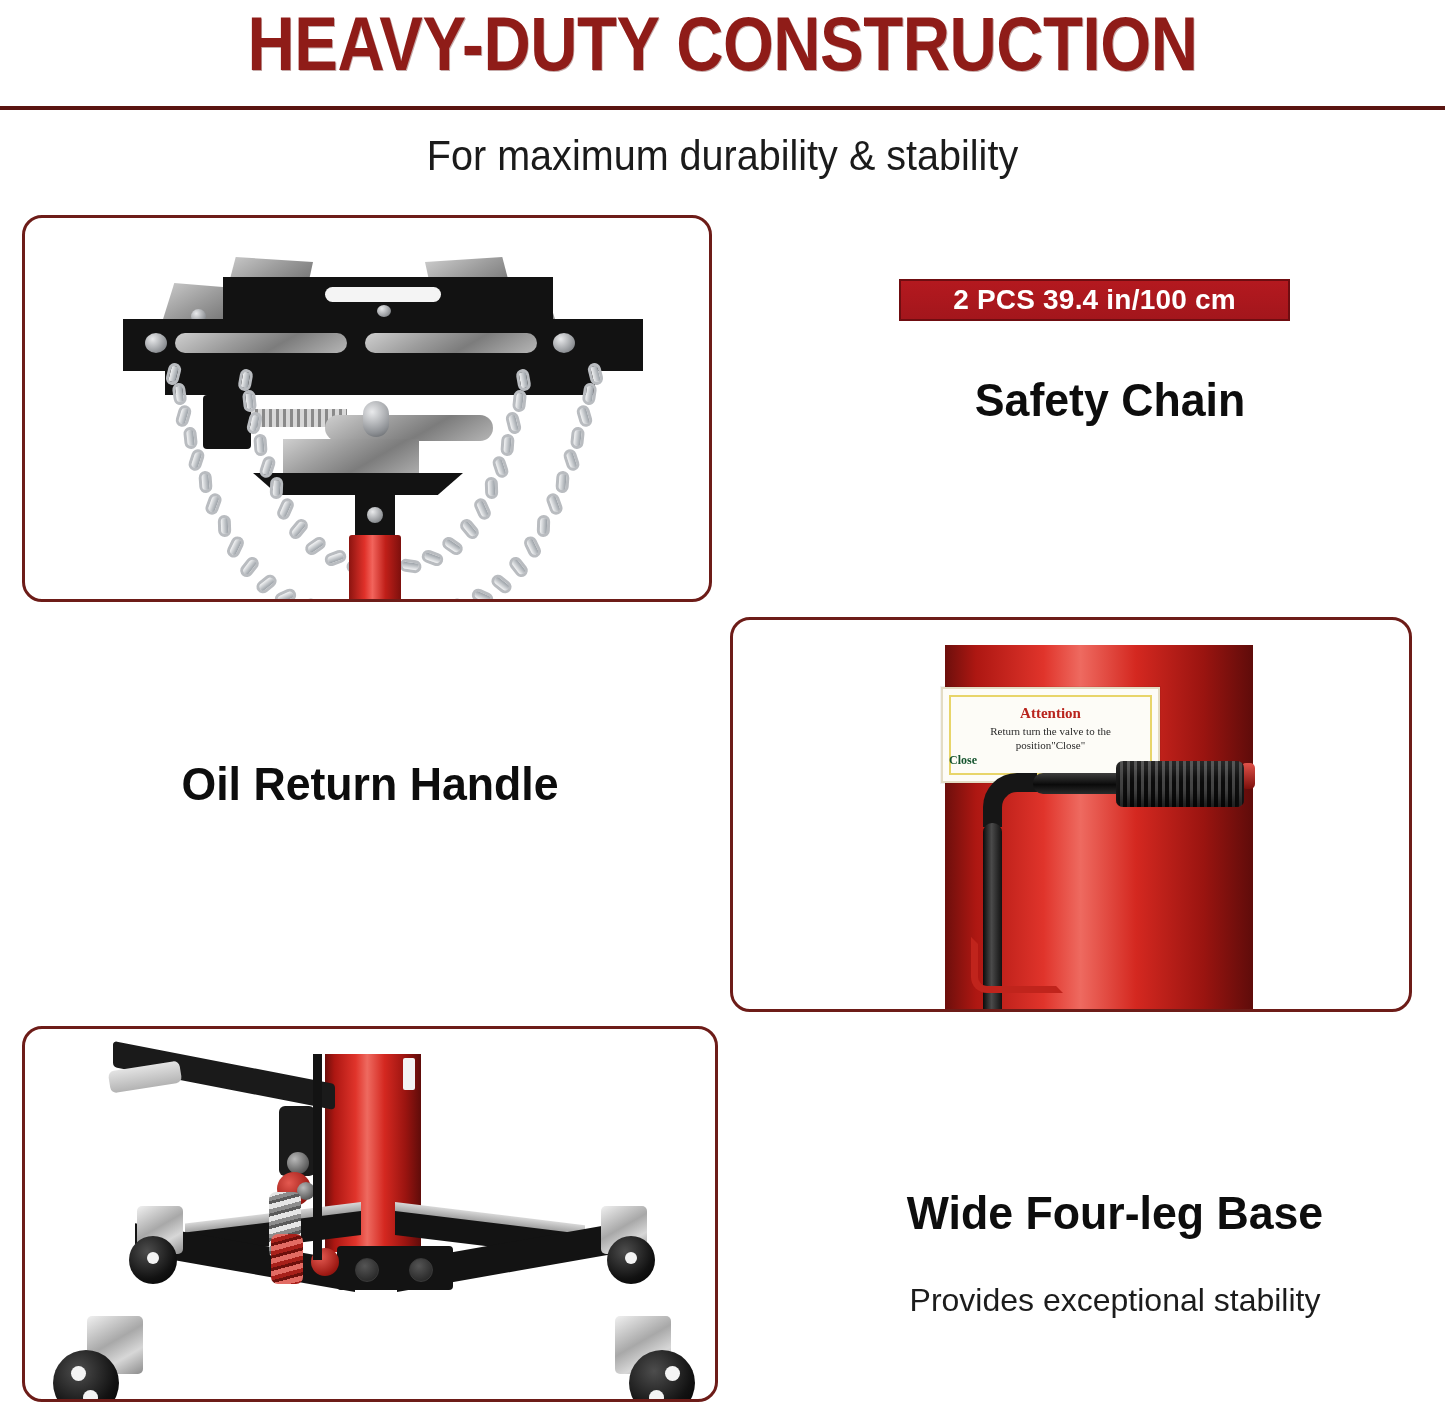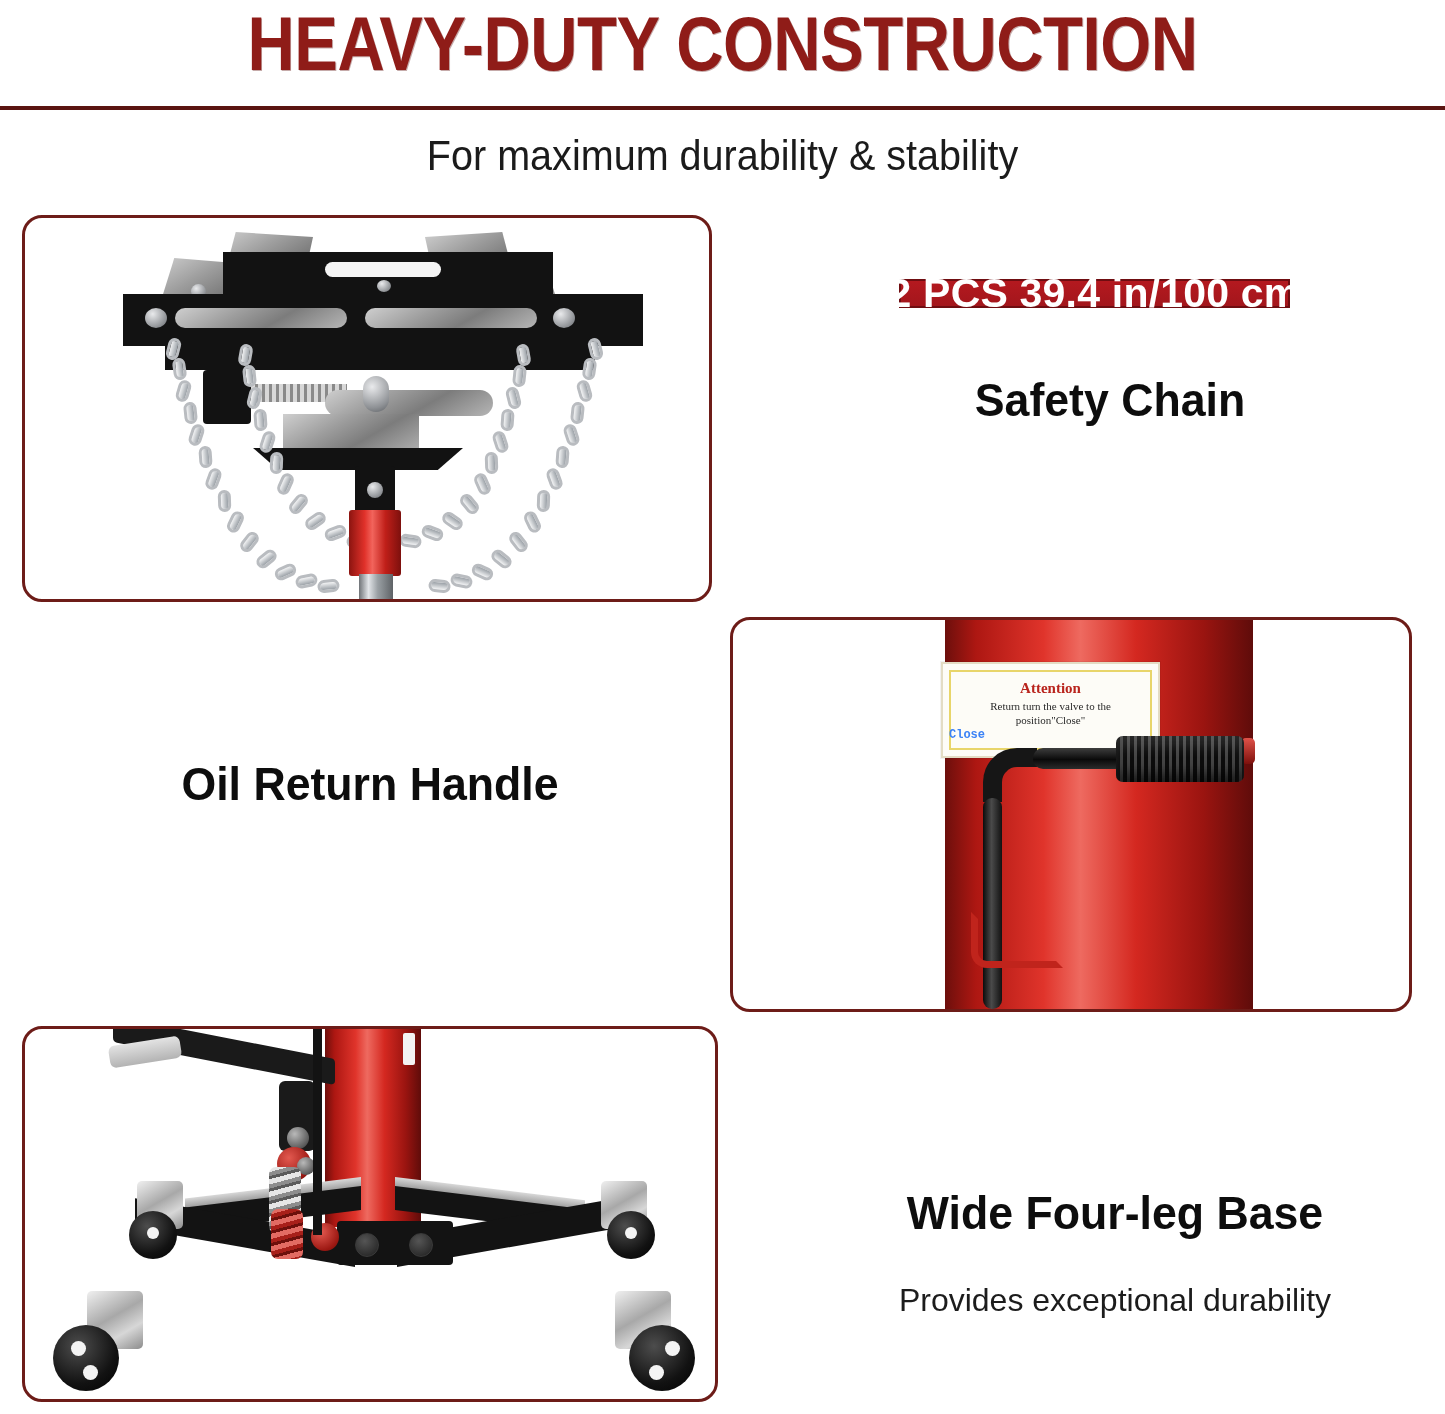--- a/index.html
+++ b/index.html
@@ -49,21 +49,21 @@
     border:3px solid #6d1c18;
     border-radius:20px;
     background:#ffffff;
     overflow:hidden;
     box-sizing:border-box;
   }
   #panel-chain{left:22px;top:215px;width:690px;height:387px;}
   #panel-handle{left:730px;top:617px;width:682px;height:395px;}
   #panel-base{left:22px;top:1026px;width:696px;height:376px;}
 
-  .photo{position:absolute;inset:0;}
+  .photo{position:absolute;inset:0;margin-top:25px;}
 
   
   .sd-beam{position:absolute;background:#121212;}
   .sd-metal{
     position:absolute;
     background:linear-gradient(150deg,#cfcfcf 0%,#9d9d9d 35%,#7c7c7c 60%,#b6b6b6 100%);
   }
   .chain{position:absolute;width:3px;background:transparent;}
   .chain i{
     position:absolute;left:-5px;width:13px;height:22px;
@@ -100,22 +100,22 @@
     font-family:"Liberation Serif",serif;font-weight:bold;
     color:#b9241d;
   }
   .att-b{
     position:absolute;width:100%;text-align:center;
     font-family:"Liberation Serif",serif;
     color:#2a2a2a;line-height:1.15;
   }
   .att-c{
     position:absolute;
-    font-family:Liberation Mono, monospace;font-weight:bold;
-    color:#3b82f6;
+    font-family:Liberation Serif, serif;font-weight:bold;
+    color:#14532d;
   }
   .hnd-v{
     position:absolute;width:19px;border-radius:9px;
     background:linear-gradient(90deg,#0b0b0b,#4a4a4a 45%,#111 100%);
   }
   .hnd-h{
     position:absolute;height:21px;border-radius:10px;
     background:linear-gradient(180deg,#3d3d3d,#0a0a0a 55%,#2b2b2b);
   }
   .hnd-elbow{
@@ -307,21 +307,21 @@
         <i style="top:186px;left:-111px;transform:rotate(-82deg)"></i>
       </div>
 
       <div class="sd-beam" style="left:330px;top:248px;width:40px;height:48px;border-radius:4px;"></div>
       <div class="bolt" style="left:342px;top:264px;width:16px;height:16px;"></div>
       <div class="sd-red" style="left:324px;top:292px;width:52px;height:66px;"></div>
       <div class="sd-post" style="left:334px;top:356px;width:34px;height:31px;"></div>
     </div>
   </div>
 
-  <div class="badge" id="badge-chain" style="left:899px;top:279px;width:391px;height:29px;font-size:41px;letter-spacing:0.2px;">2 PCS 39.4 in/100 cm</div>
+  <div class="badge" id="badge-chain" style="left:899px;top:279px;width:391px;height:42px;font-size:28px;letter-spacing:0.2px;">2 PCS 39.4 in/100 cm</div>
 
   <div class="feat-head" style="left:830px;top:372px;width:560px;font-size:47px;line-height:56px;">Safety Chain</div>
 
 
   <div class="panel" id="panel-handle">
     <div class="photo">
 
       <div class="cyl" style="left:212px;top:0;width:308px;height:389px;"></div>
 
       <div style="position:absolute;left:508px;top:118px;width:14px;height:26px;border-radius:5px;
@@ -393,15 +393,15 @@
       <div class="spring" style="left:244px;top:138px;width:32px;height:66px;"></div>
       <div class="spring-red" style="left:246px;top:180px;width:32px;height:50px;"></div>
       <div class="pivot-red" style="left:286px;top:194px;width:28px;height:28px;"></div>
 
       <div class="leg" style="left:288px;top:0px;width:9px;height:206px;"></div>
     </div>
   </div>
 
   <div class="feat-head" style="left:830px;top:1185px;width:570px;font-size:47px;line-height:56px;">Wide Four-leg Base</div>
 
-  <div class="feat-sub" style="left:830px;top:1280px;width:570px;font-size:32px;line-height:40px;">Provides exceptional durability</div>
+  <div class="feat-sub" style="left:830px;top:1280px;width:570px;font-size:32px;line-height:40px;">Provides exceptional stability</div>
 
 </div>
 
 </body></html>

